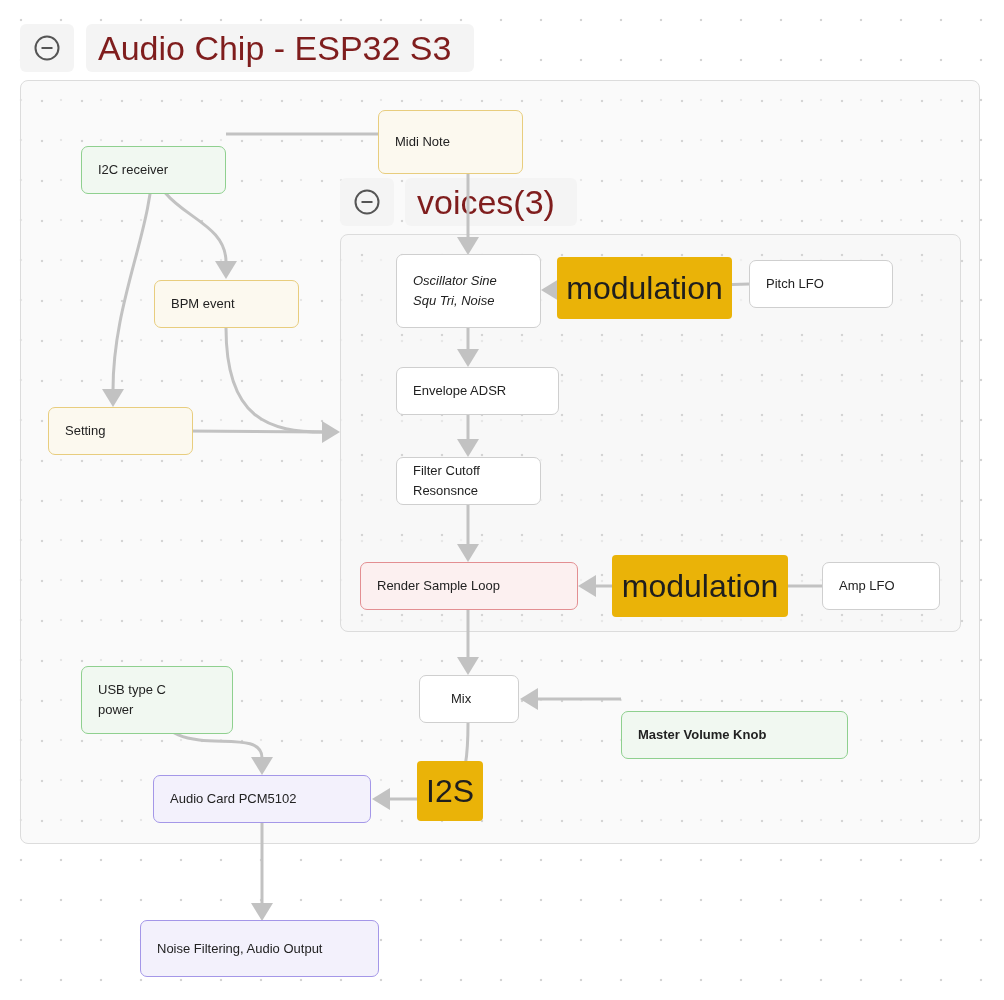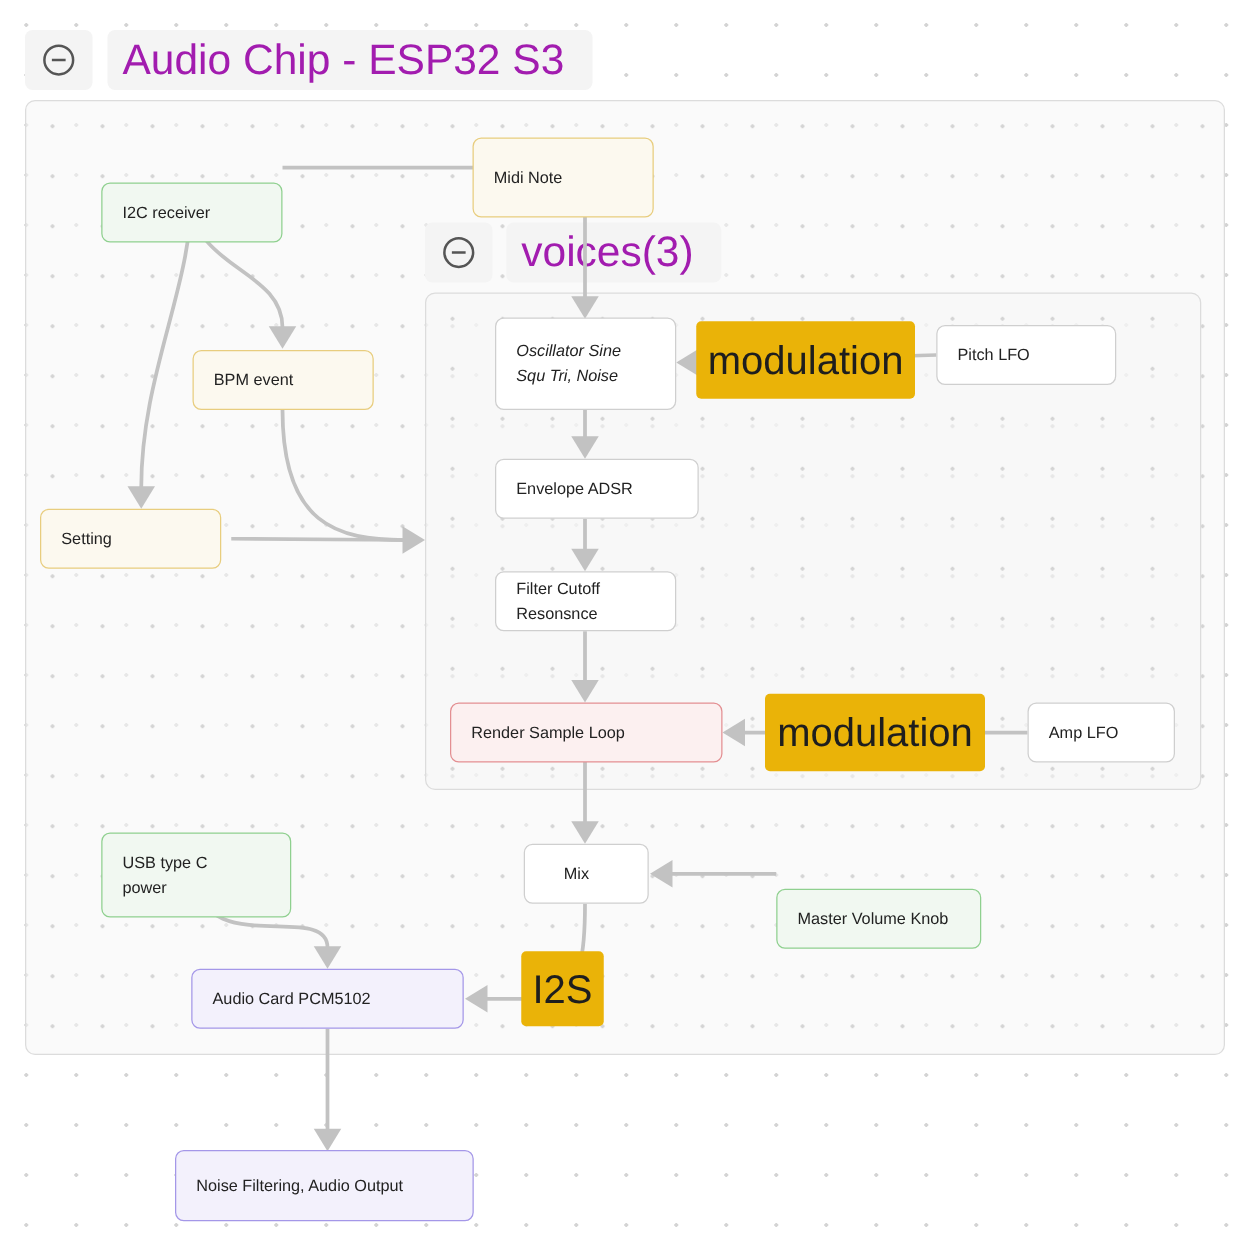--- a/index.html
+++ b/index.html
@@ -18,21 +18,21 @@
     background-image: radial-gradient(circle, #d4d4d4 1.3px, transparent 1.6px);
     background-size: 40px 40px;
     background-position: 1px 0px;
   }
   .group-collapse {
     position: absolute; background: #f4f4f4; border-radius: 6px;
     display: flex; align-items: center; justify-content: center; cursor: pointer;
   }
   .group-title {
     position: absolute; background: #f4f4f4; border-radius: 6px;
-    color: #a21caf; display: flex; align-items: center; padding: 0 12px; box-sizing: border-box;
+    color: #7f1d1d; display: flex; align-items: center; padding: 0 12px; box-sizing: border-box;
     white-space: nowrap;
   }
   .node {
     position: absolute; box-sizing: border-box; border-radius: 7px;
     border: 1.5px solid #cfcfcf; background: #ffffff;
     font-size: 13px; line-height: 20px; color: #222;
     padding: 0 16px; display: flex; align-items: center; cursor: pointer;
     white-space: pre-line;
   }
   .node.green { border-color: #8fd08f; background: #f1f8f1; margin-top: 36px; }
@@ -121,27 +121,27 @@
   <polygon points="251,903 273,903 262,921"></polygon>
 </svg>
 
 <div class="edge-label" style="left:557px; top:257px; width:175px; height:62px;">modulation</div>
 <div class="edge-label" style="left:612px; top:555px; width:176px; height:62px;">modulation</div>
 <div class="edge-label" style="left:417px; top:761px; width:66px; height:60px;">I2S</div>
 
 <div class="node green" style="left:81px; top:110px; width:145px; height:48px;">I2C receiver</div>
 <div class="node yellow" style="left:378px; top:110px; width:145px; height:64px;">Midi Note</div>
 <div class="node yellow" style="left:154px; top:280px; width:145px; height:48px;">BPM event</div>
-<div class="node yellow" style="left:32px; top:407px; width:145px; height:48px;">Setting</div>
+<div class="node yellow" style="left:48px; top:407px; width:145px; height:48px;">Setting</div>
 <div class="node" style="left:396px; top:254px; width:145px; height:74px;font-style:italic;">Oscillator Sine
 Squ Tri, Noise</div>
 <div class="node" style="left:749px; top:260px; width:144px; height:48px;">Pitch LFO</div>
 <div class="node" style="left:396px; top:367px; width:163px; height:48px;">Envelope ADSR</div>
 <div class="node" style="left:396px; top:457px; width:145px; height:48px; line-height:20px;">Filter Cutoff
 Resonsnce</div>
 <div class="node red" style="left:360px; top:562px; width:218px; height:48px;">Render Sample Loop</div>
 <div class="node" style="left:822px; top:562px; width:118px; height:48px;">Amp LFO</div>
 <div class="node green" style="left:81px; top:630px; width:152px; height:68px;">USB type C
 power</div>
 <div class="node" style="left:419px; top:675px; width:100px; height:48px;padding-left:31px;">Mix</div>
-<div class="node green" style="left:621px; top:675px; width:164px; height:48px;">Master Volume Knob</div>
+<div class="node green" style="left:621px; top:675px; width:227px; height:48px;font-weight:bold;">Master Volume Knob</div>
 <div class="node purple" style="left:153px; top:775px; width:218px; height:48px;">Audio Card PCM5102</div>
 <div class="node purple" style="left:140px; top:920px; width:239px; height:57px;">Noise Filtering, Audio Output</div>
 
 </body></html>

